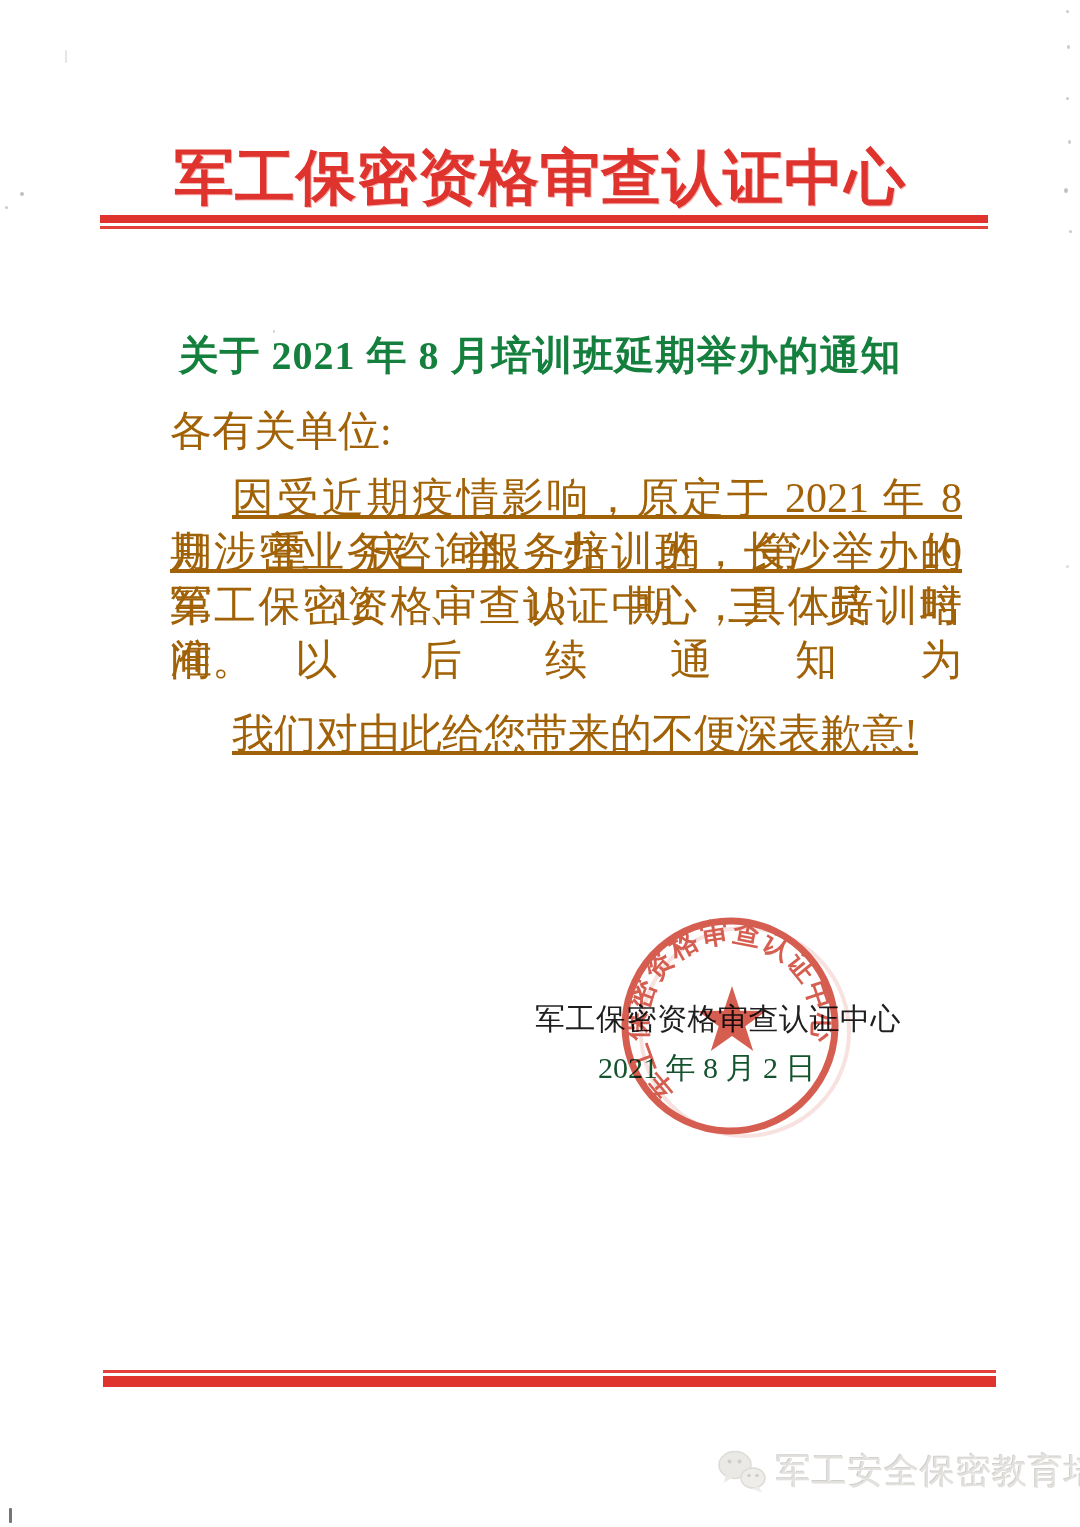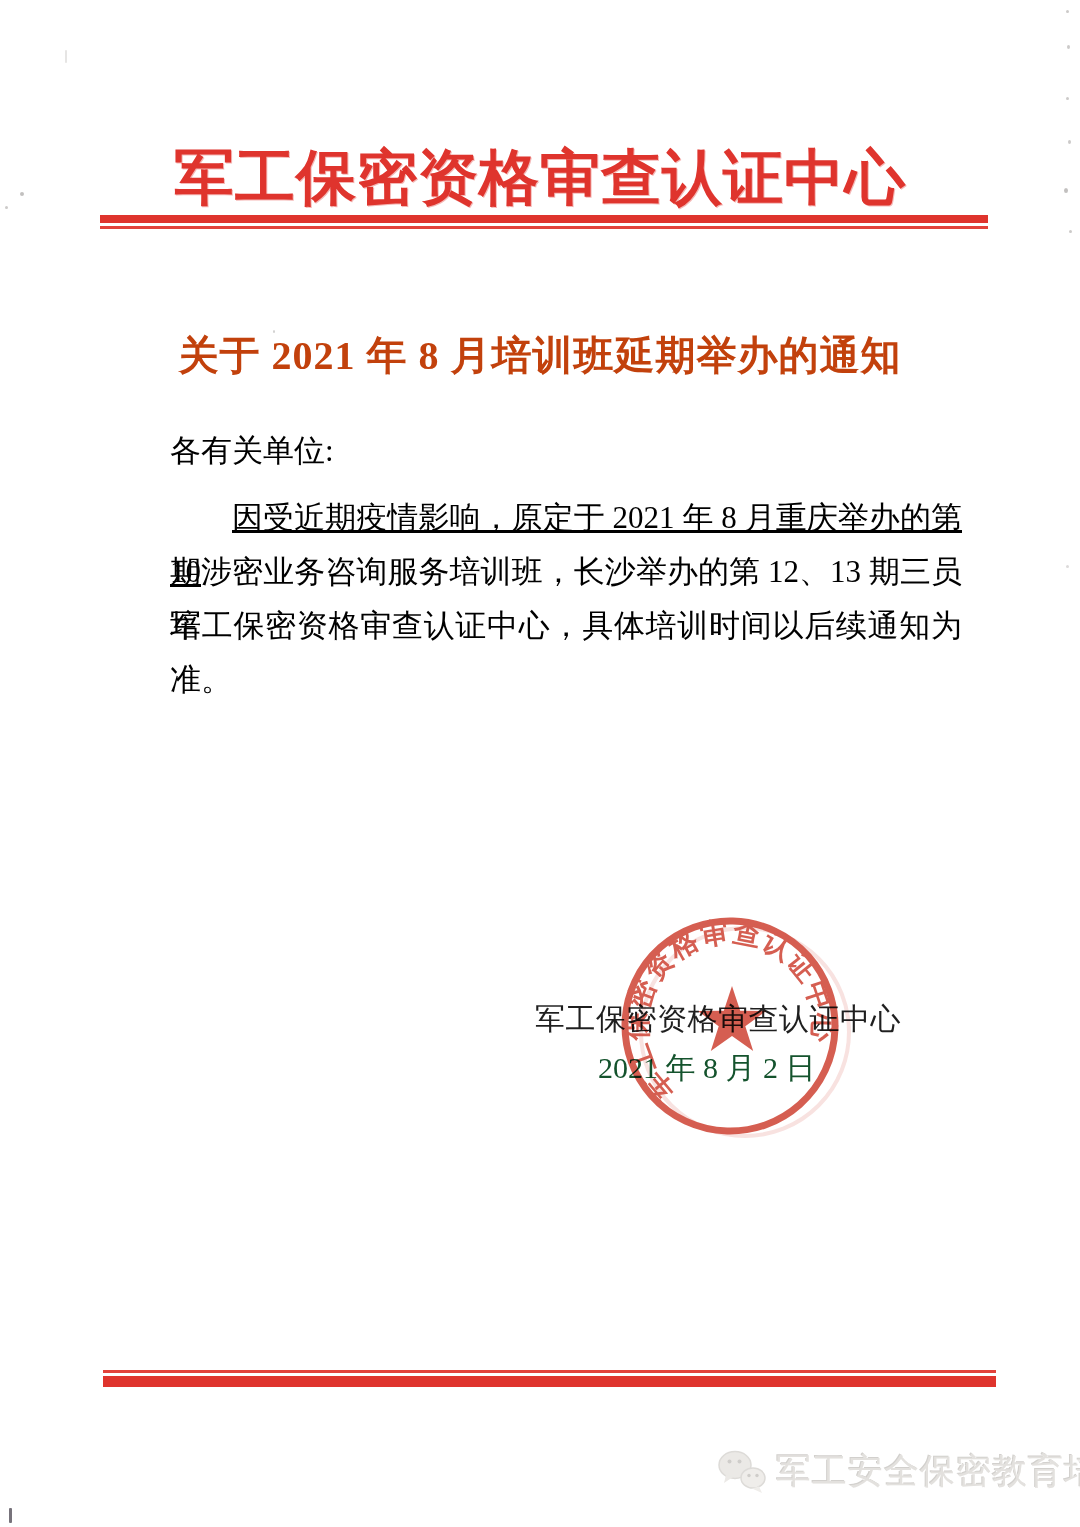--- a/index.html
+++ b/index.html
@@ -18,28 +18,28 @@
     text-shadow:1px 1px 0 rgba(223,52,45,.35);
   }
   .rule-top{top:215px;left:100px;width:888px;}
   .rule-top .thick{height:8px;background:#df342d;}
   .rule-top .gap{height:3px;background:#fff;}
   .rule-top .thin{height:3px;background:#e2423b;}
 
   
   .doc-title{
     top:328px;left:0;width:1080px;text-align:center;
-    font-size:40px;font-weight:700;color:#c2410c;
+    font-size:40px;font-weight:700;color:#15803d;
     letter-spacing:1px;white-space:nowrap;
   }
 
   
   .body-text{
-    top:424px;left:170px;width:792px;
-    font-size:31px;color:#000000;line-height:54px;
+    top:404px;left:170px;width:792px;
+    font-size:42px;color:#a16207;line-height:54px;
   }
   .body-text .line{height:54px;white-space:nowrap;}
   .body-text .indent{text-indent:62px;text-decoration:underline;}
   .body-text .fill{white-space:normal;text-align:justify;text-align-last:justify;}
   .mt1{margin-top:13px;}
   .mt2{margin-top:20px;}
   .mt3{margin-top:15px;}
 
   
   .sig-org{
@@ -86,20 +86,21 @@
 </div>
 
 <div class="abs doc-title">关于 2021 年 8 月培训班延期举办的通知</div>
 
 <div class="abs body-text">
   <div class="line">各有关单位:</div>
   <div class="line indent fill mt1">因受近期疫情影响，原定于 2021 年 8 月重庆举办的第 10</div>
   <div class="line fill">期涉密业务咨询服务培训班，长沙举办的第 12、13 期三员培</div>
   <div class="line fill">军工保密资格审查认证中心，具体培训时间以后续通知为</div>
   <div class="line">准。</div>
+  <div class="line indent mt2">我们对由此给您带来的不便深表歉意!</div>
 </div>
 
 <div class="abs sig-org">军工保密资格审查认证中心</div>
 <div class="abs sig-date">2021 年 8 月 2 日</div>
 
 <svg class="abs seal" viewBox="0 0 240 240">
   <g transform="rotate(-20 118 118)">
     <circle cx="118" cy="118" r="105" fill="none" stroke="#cc3a2a" stroke-width="7"></circle>
     <defs>
       <path id="sealArc" d="M 45.3 160 A 84 84 0 1 1 190.7 160" fill="none"></path>

